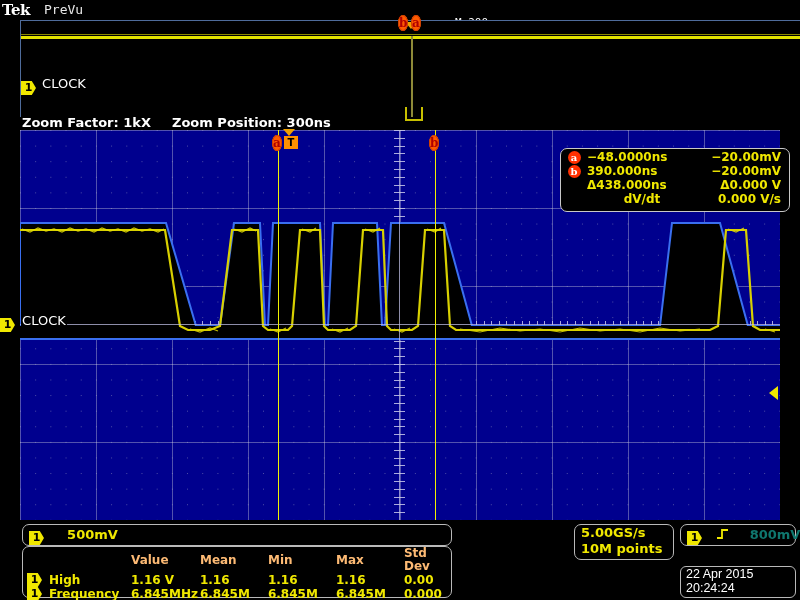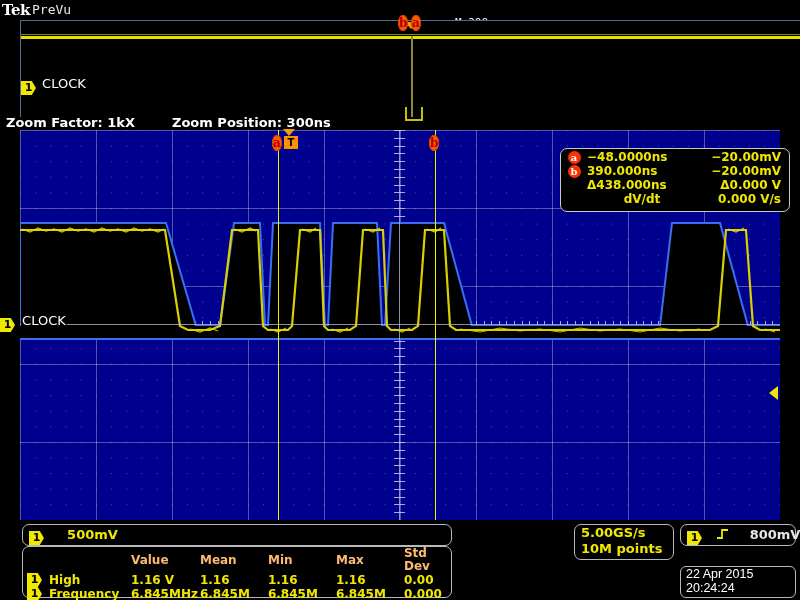--- a/index.html
+++ b/index.html
@@ -3,21 +3,21 @@
 <meta charset="utf-8">
 <style>
   html,body{margin:0;padding:0;background:#000;}
   body{width:800px;height:600px;overflow:hidden;font-family:"DejaVu Sans","Liberation Sans",sans-serif;}
   #scope{position:relative;width:688px;height:600px;background:#000;}
 
   
   .topbar{position:absolute;left:0;top:0;width:800px;height:20px;}
   .tek-logo{position:absolute;left:2px;top:1px;font-family:"DejaVu Serif","Liberation Serif",serif;
             font-weight:bold;font-size:15px;color:#fff;letter-spacing:-0.5px;}
-  .prevu{position:absolute;left:32px;top:2px;font-size:13px;color:#e8e8e8;
+  .prevu{position:absolute;left:44px;top:2px;font-size:13px;color:#e8e8e8;
          font-family:"DejaVu Sans Mono","Liberation Mono",monospace;}
   .mtime{position:absolute;left:455px;top:16px;font-size:11px;color:#fff;
          font-family:"DejaVu Sans Mono","Liberation Mono",monospace;}
 
   
   .ovwin{position:absolute;left:20px;top:20px;width:780px;height:96px;background:#000;
          border-top:1px solid #4f6c9b;border-left:1px solid #4f6c9b;}
   .ovtrace{position:absolute;left:0;top:15px;width:780px;height:3px;background:#e3e300;}
   .ovtrace2{position:absolute;left:0;top:13px;width:780px;height:1px;background:#8a8a00;}
   .zoomregion{position:absolute;left:390px;top:15px;width:2px;height:81px;background:#8e8a38;}
@@ -31,21 +31,21 @@
            font-size:11px;font-weight:bold;text-align:center;line-height:14px;
            font-family:"DejaVu Sans","Liberation Sans",sans-serif;
            clip-path:polygon(0 0,72% 0,100% 50%,72% 100%,0 100%);}
   .chlabel{font-size:13px;color:#fff;font-family:"DejaVu Sans","Liberation Sans",sans-serif;
            vertical-align:3px;margin-left:1px;}
   .chlabel.boxed{background:#000;padding:0 1px;}
 
   
   .zinfo{position:absolute;left:0;top:116px;width:800px;height:14px;color:#fff;font-size:13px;
          font-family:"DejaVu Sans","Liberation Sans",sans-serif;font-weight:bold;}
-  .zinfo .zf{position:absolute;left:6px;top:-1px;}
+  .zinfo .zf{position:absolute;left:22px;top:-1px;}
   .zinfo .zp{position:absolute;left:172px;top:-1px;}
 
   
   .zoomwin{position:absolute;left:20px;top:130px;width:760px;height:390px;
            background:#00008e;overflow:hidden;}
   .grid-dots{position:absolute;inset:0;
       background-image:
         radial-gradient(circle at 0.5px 0.5px, rgba(150,150,190,.55) 0.7px, transparent 0.9px);
       background-size:15.2px 15.6px;background-position:0 0;}
   .grid-major{position:absolute;inset:0;
@@ -121,21 +121,21 @@
   .tbadge{display:inline-block;width:12px;height:11px;background:#f0a000;color:#000;font-size:9px;
           line-height:11px;text-align:center;font-weight:bold;margin-right:3px;}
 
   .acqbar{left:574px;top:524px;width:98px;height:34px;}
   .acqbar div{color:#f0e800;font-size:13px;font-weight:bold;padding:0 0 0 6px;line-height:16px;
               font-family:"DejaVu Sans","Liberation Sans",sans-serif;}
 
   .trigbar{left:680px;top:524px;width:114px;height:20px;}
   .trigbar .inner{padding:1px 0 0 6px;white-space:nowrap;}
   .trigbar .slope{color:#f0e800;font-size:13px;font-weight:bold;margin-left:9px;vertical-align:2px;}
-  .trigbar .lev{color:#e5e5e5;font-size:13px;font-weight:bold;margin-left:16px;vertical-align:2px;}
+  .trigbar .lev{color:#0f766e;font-size:13px;font-weight:bold;margin-left:16px;vertical-align:2px;}
 
   .datebox{left:680px;top:566px;width:114px;height:30px;border-radius:6px;}
   .datebox div{color:#fff;font-size:12.5px;padding:0 0 0 5px;line-height:14px;
                font-family:Liberation Sans, sans-serif;}
 </style>
 </head>
 <body>
 
 <div id="scope">
 

